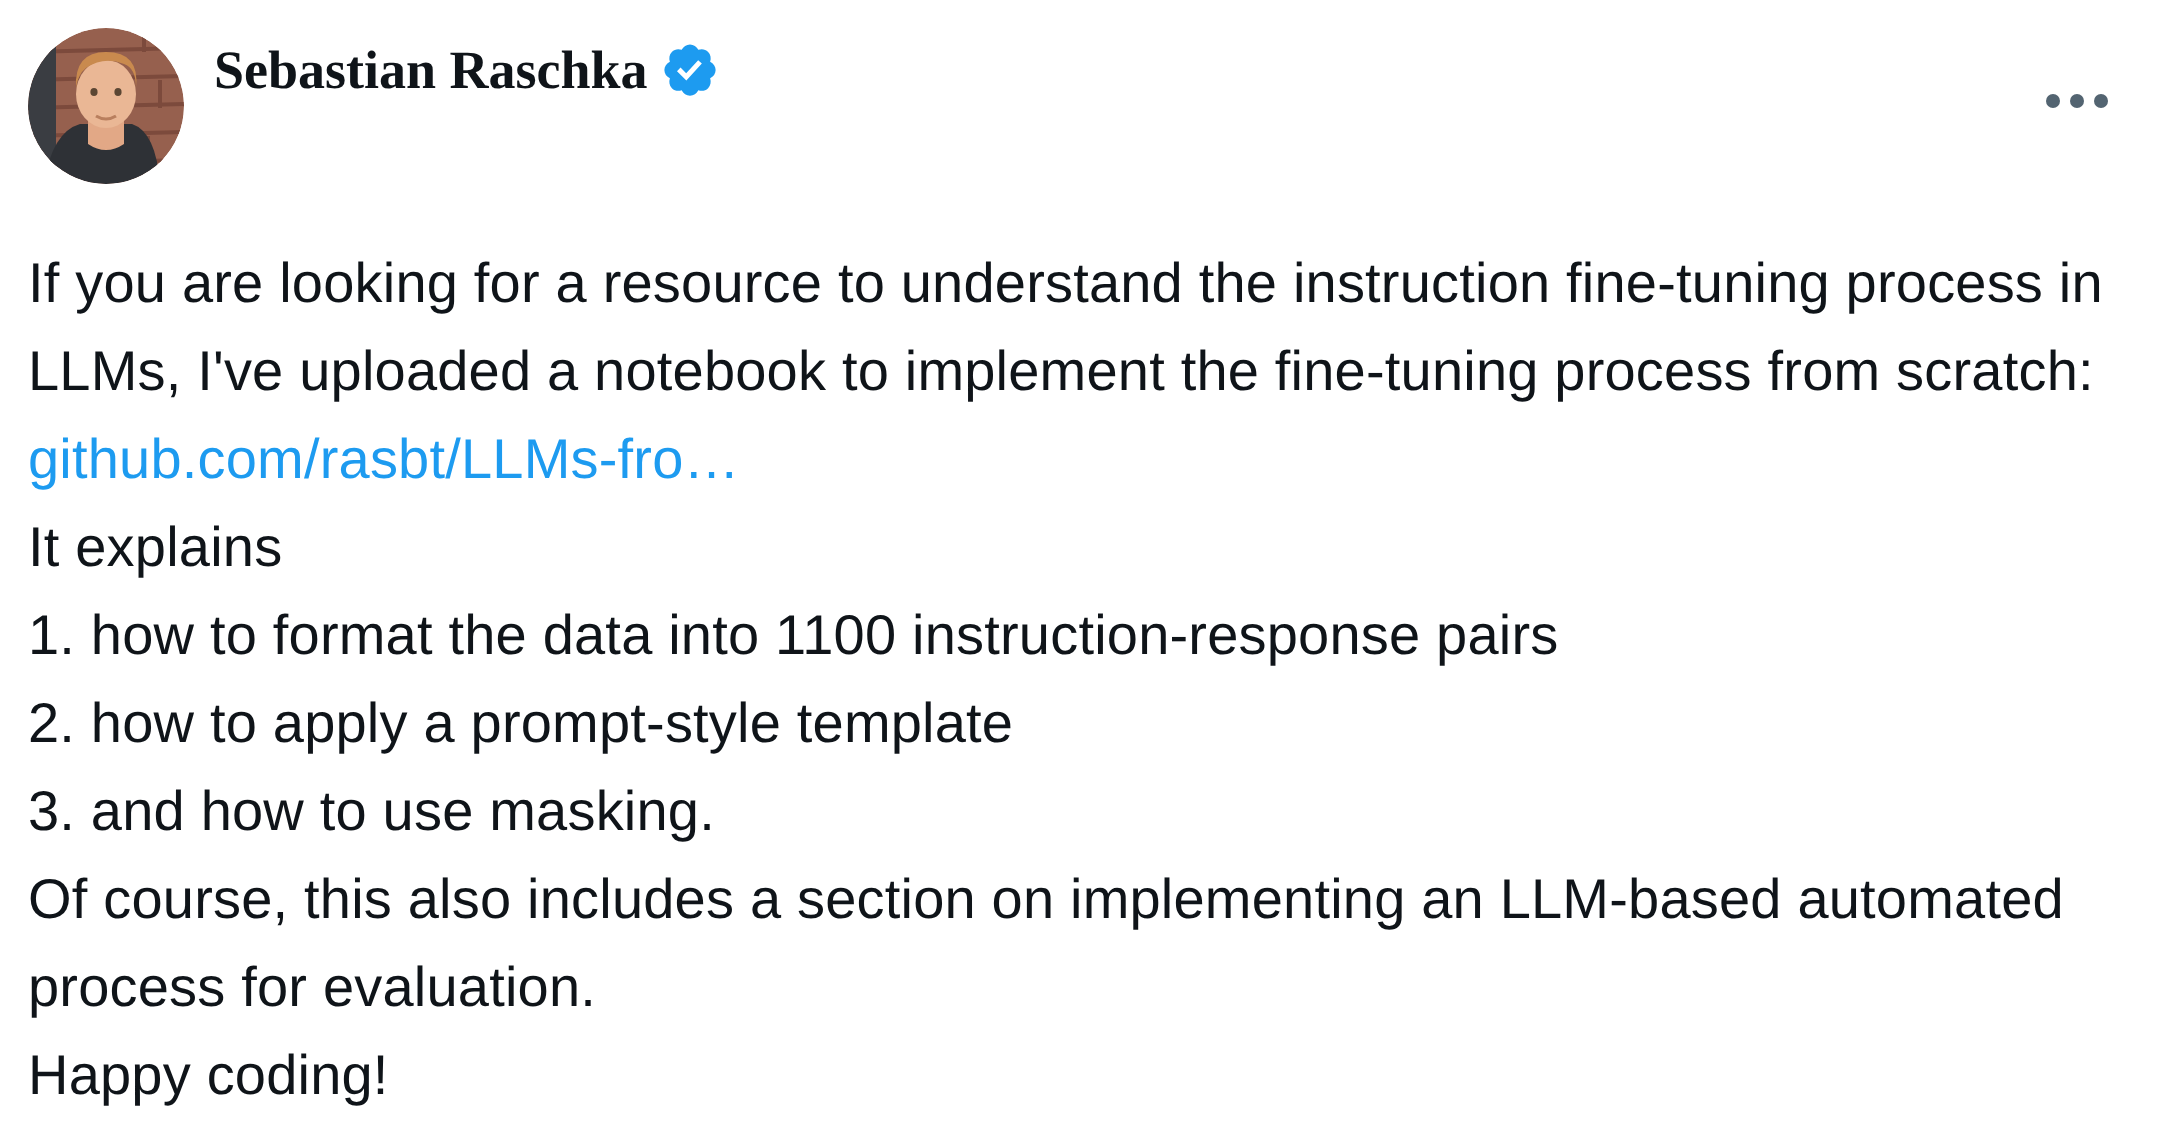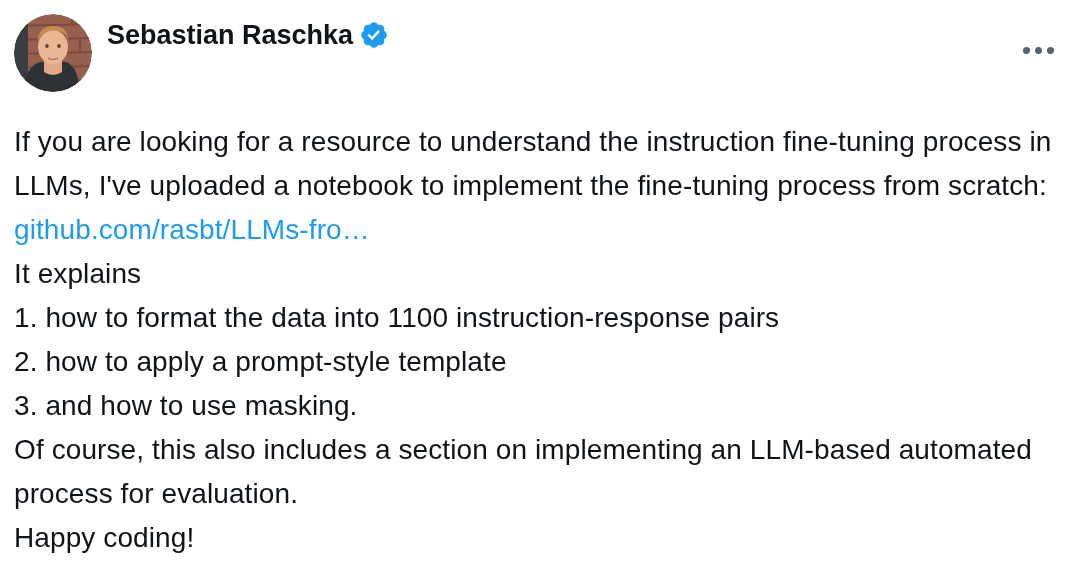--- a/index.html
+++ b/index.html
@@ -34,20 +34,21 @@
   }
   .avatar svg { display: block; }
   .id-block {
     margin-left: 15px;
     padding-top: 6px;
   }
   .name-row {
     display: flex;
     align-items: center;
     gap: 6px;
+    font-family: Liberation Serif, serif;
   }
   .display-name {
     font-size: 27px;
     font-weight: 700;
     line-height: 30px;
     color: #0f1419;
     cursor: pointer;
   }
   .verified {
     width: 30px;

